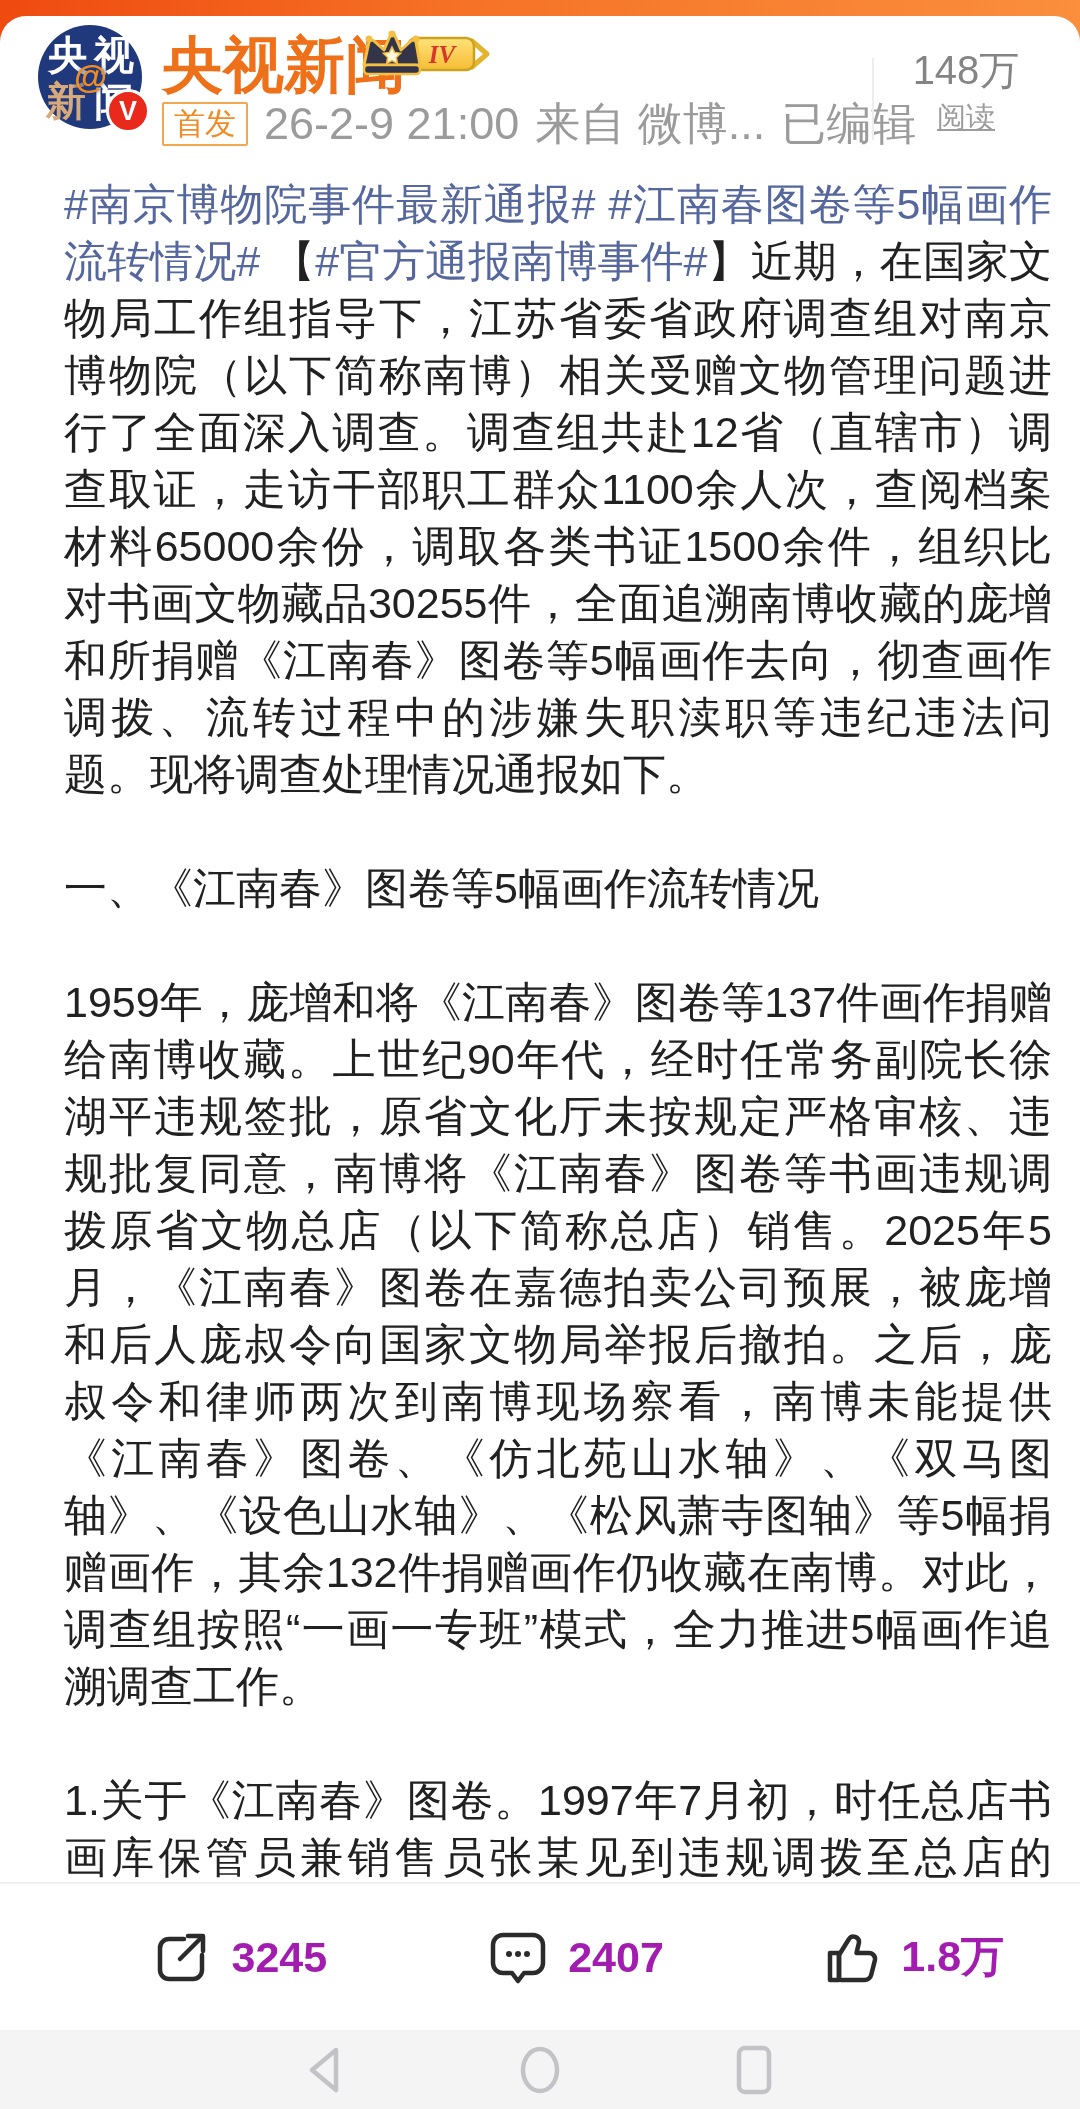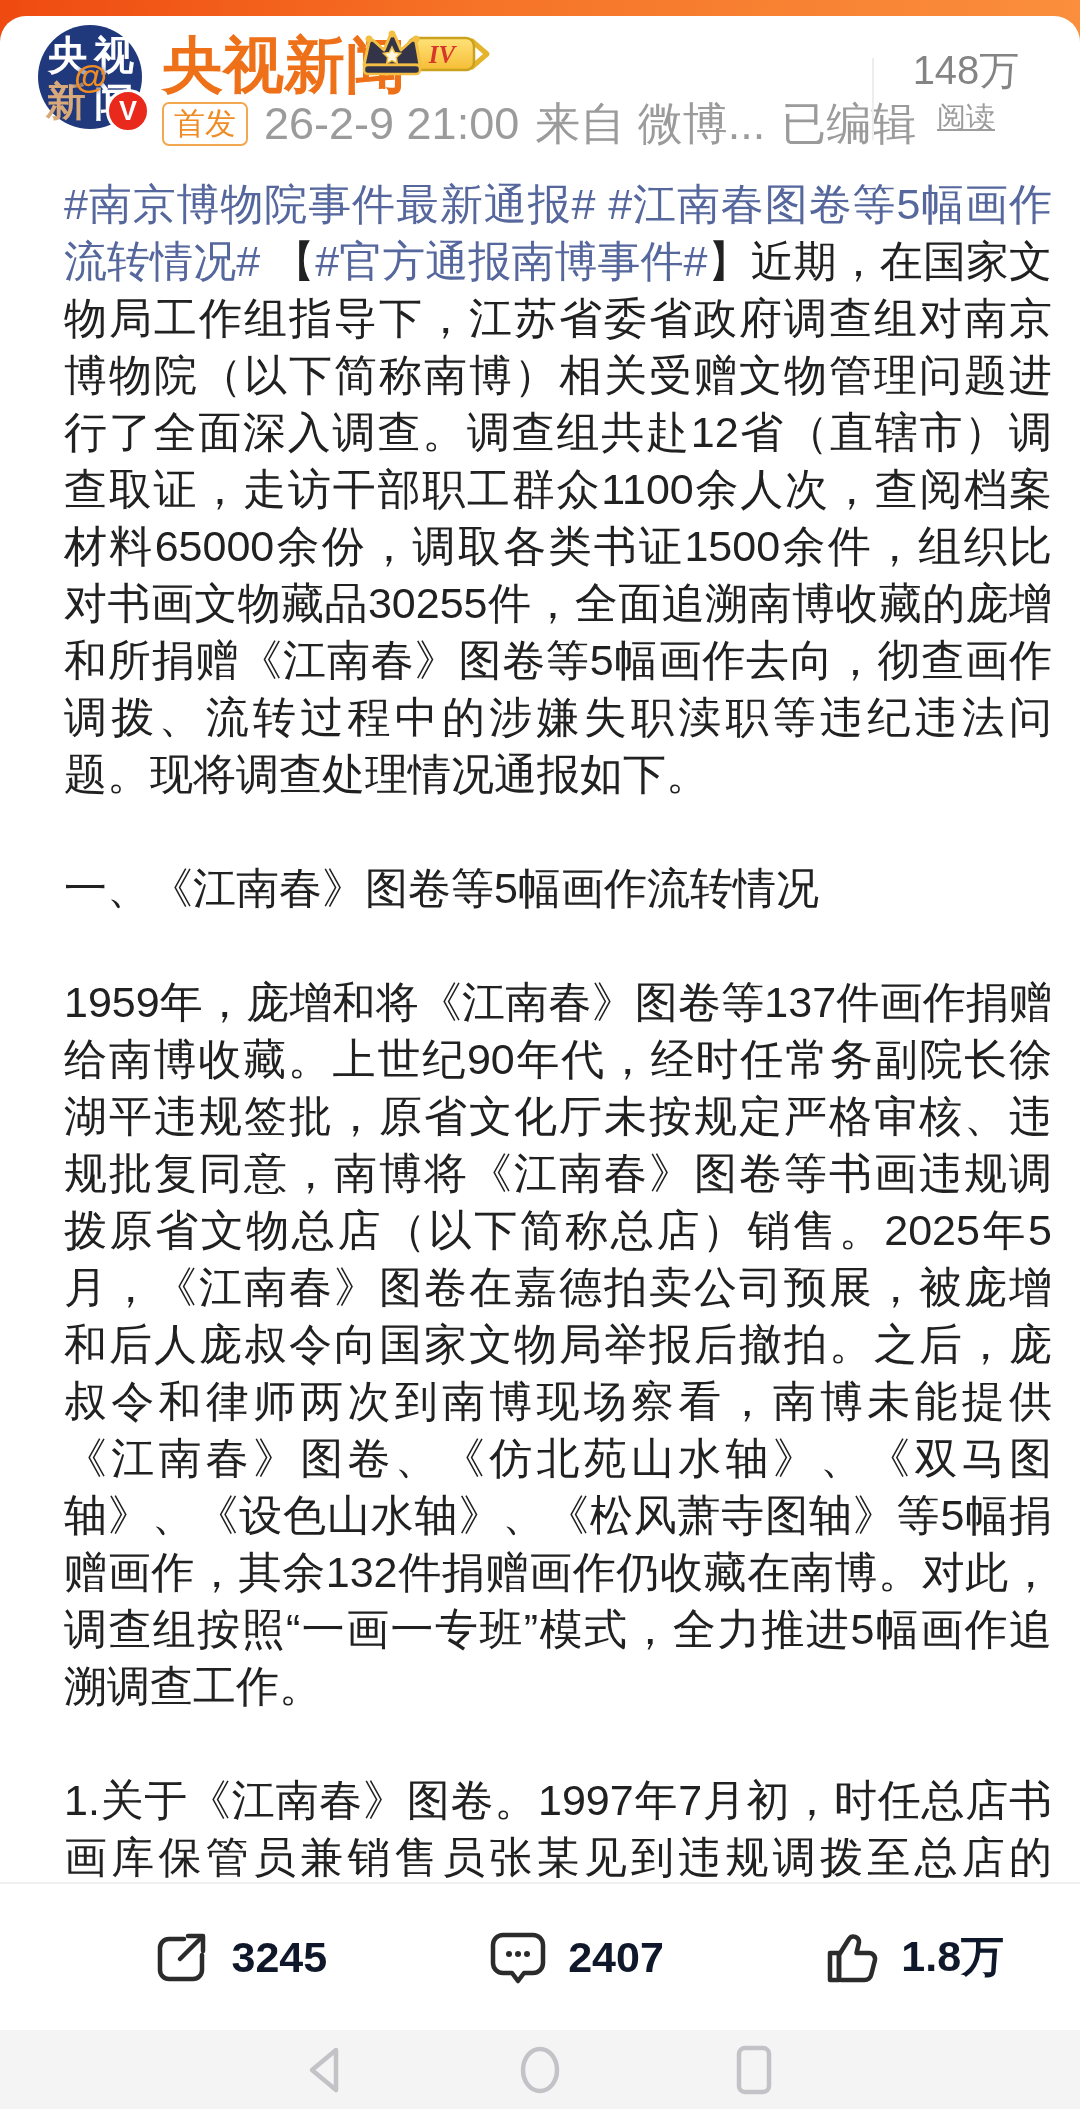--- a/index.html
+++ b/index.html
@@ -52,21 +52,21 @@
     position: absolute; left: 162px; top: 16px;
     font-size: 61px; font-weight: 700; color: #ee7018; line-height: 1.1;
   }
   .vip-badge { position: absolute; left: 356px; top: 12px; width: 136px; height: 52px; }
   .sub-row {
     position: absolute; left: 162px; top: 78px;
     display: flex; align-items: center; gap: 16px;
   }
   .first-badge {
     border: 2px solid #f3a74f; color: #f08c26;
-    border-radius: 7px; font-size: 31px; line-height: 1.15;
+    border-radius: 2px; font-size: 31px; line-height: 1.15;
     padding: 2px 10px; font-weight: 500;
   }
   .timestamp, .source, .edited { font-size: 45px; color: #9b9b9b; }
   .meta-divider {
     position: absolute; left: 872px; top: 42px;
     width: 2px; height: 82px; background: #ededed;
   }
   .reads {
     position: absolute; right: 34px; top: 30px; width: 160px;
     text-align: center;
@@ -88,21 +88,21 @@
     flex: none; height: 148px;
     border-top: 2px solid #f0f0f0;
     display: flex; align-items: center;
     background: #fff;
   }
   .tb-group {
     flex: 1; display: flex; align-items: center; justify-content: center;
     gap: 18px;
   }
   .tb-group.first { padding-left: 70px; }
-  .tb-count { font-size: 43px; font-weight: 700; color: #0f172a; }
+  .tb-count { font-size: 43px; font-weight: 700; color: #a21caf; }
   .tb-icon { width: 64px; height: 64px; }
   .tb-icon path, .tb-icon rect { stroke: #2b2b2b; stroke-width: 4.5; fill: none; stroke-linecap: round; stroke-linejoin: round; }
   .tb-icon circle { fill: #2b2b2b; }
   
   .navbar {
     position: absolute; left: 0; bottom: 0;
     width: 1080px; height: 79px;
     background: #f4f4f5;
     display: flex; align-items: center; justify-content: center;
     gap: 158px;

